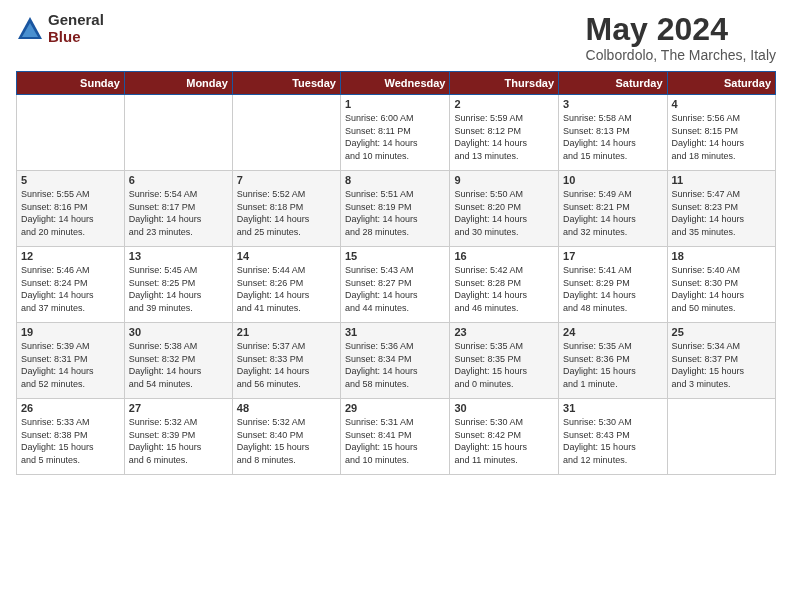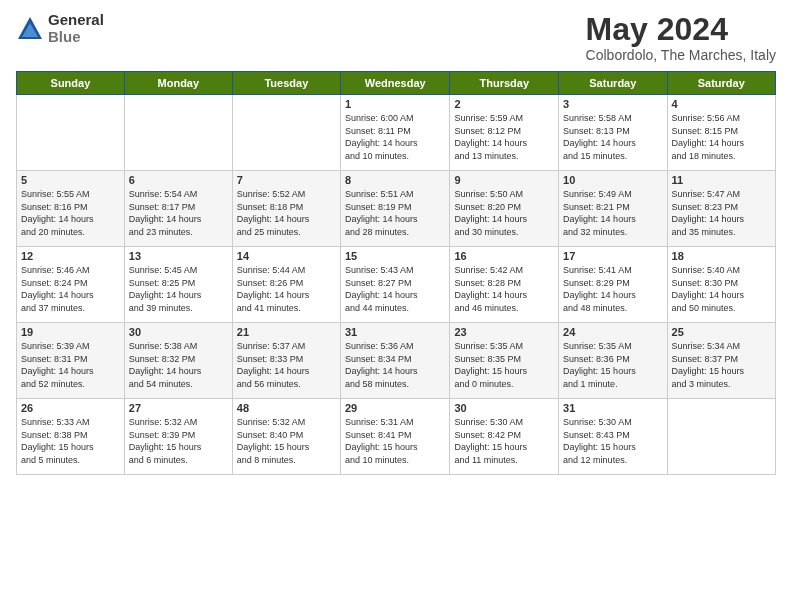--- a/index.html
+++ b/index.html
@@ -33,21 +33,21 @@
       line-height: 1.1;
     }
     .logo-general {
       font-size: 15px;
       font-weight: bold;
       color: #333;
     }
     .logo-blue {
       font-size: 15px;
       font-weight: bold;
-      color: #737373;
+      color: #7f1d1d;
     }
     .logo-icon {
       width: 28px;
       height: 28px;
     }
     .title-block {
       text-align: left;
     }
     .main-title {
       font-size: 32px;
@@ -58,27 +58,27 @@
     .subtitle {
       font-size: 14px;
       color: #555;
     }
     .calendar {
       width: 100%;
       border-collapse: collapse;
       font-size: 10px;
     }
     .calendar thead tr th {
-      background: #4d7c0f;
+      background: #7f1d1d;
       color: #fff;
       font-size: 11px;
       font-weight: bold;
       padding: 5px 4px;
       border: 1px solid #1a56a0;
-      text-align: center;
+      text-align: right;
     }
     .calendar tbody tr td {
       border: 1px solid #ccc;
       vertical-align: top;
       padding: 3px 4px;
       width: 113px;
       min-height: 70px;
       height: 76px;
     }
     .calendar tbody tr:nth-child(even) td {

